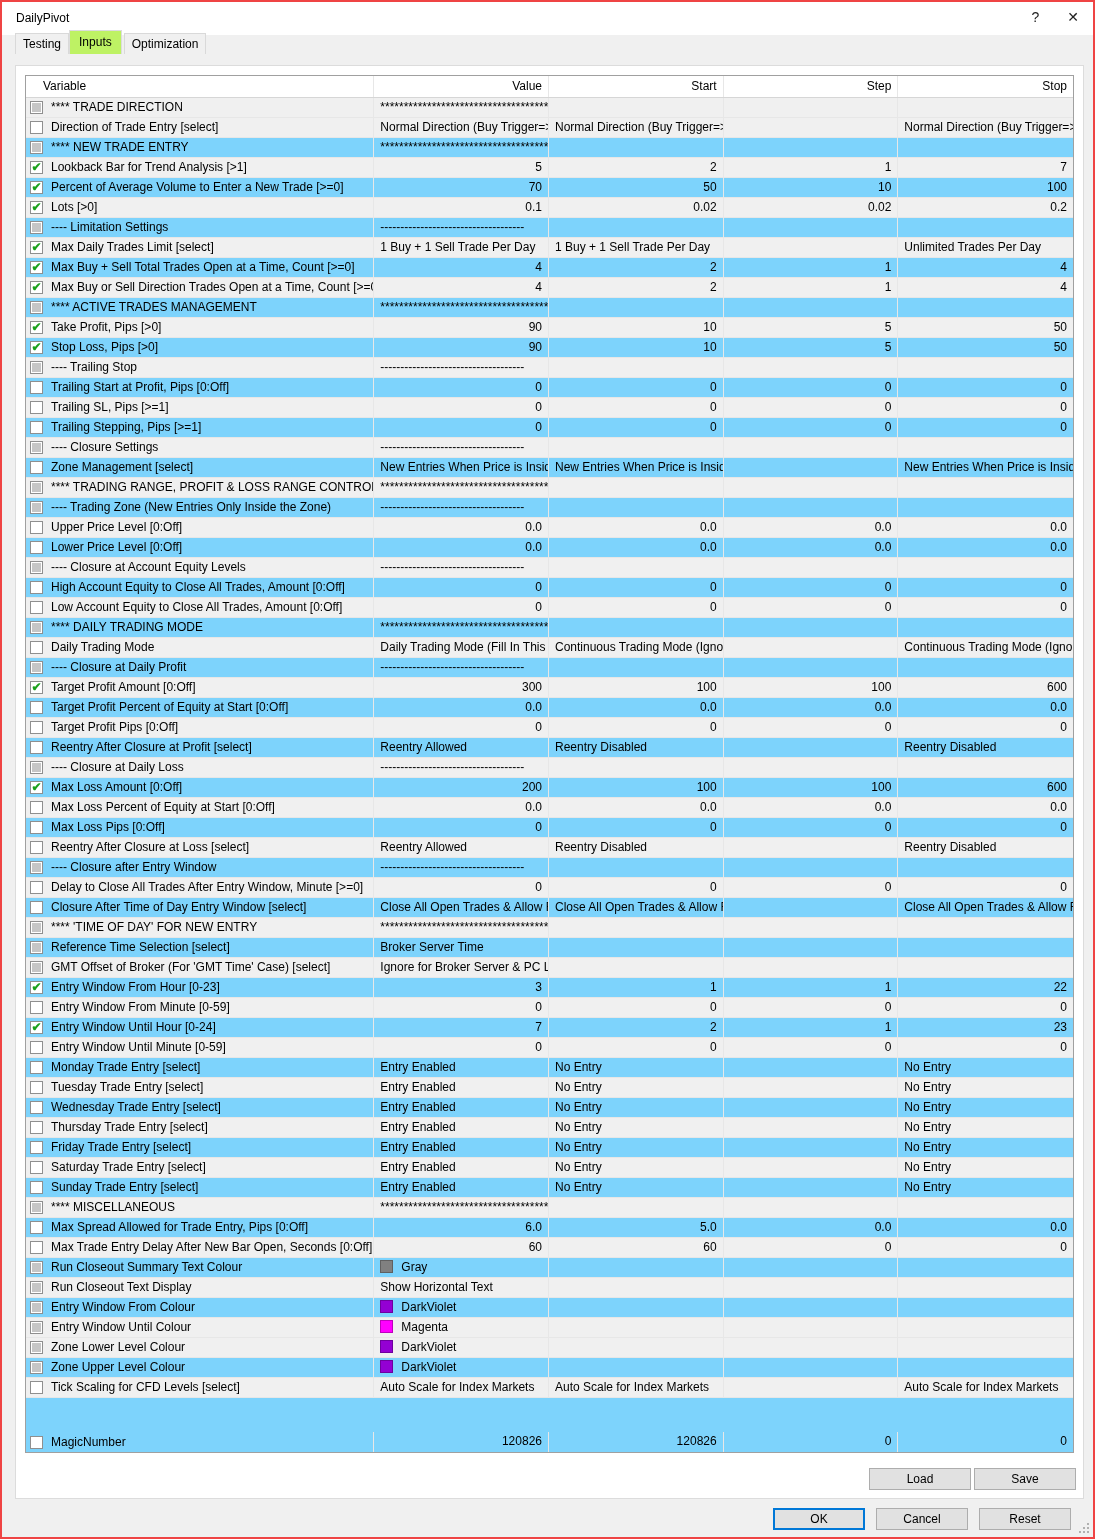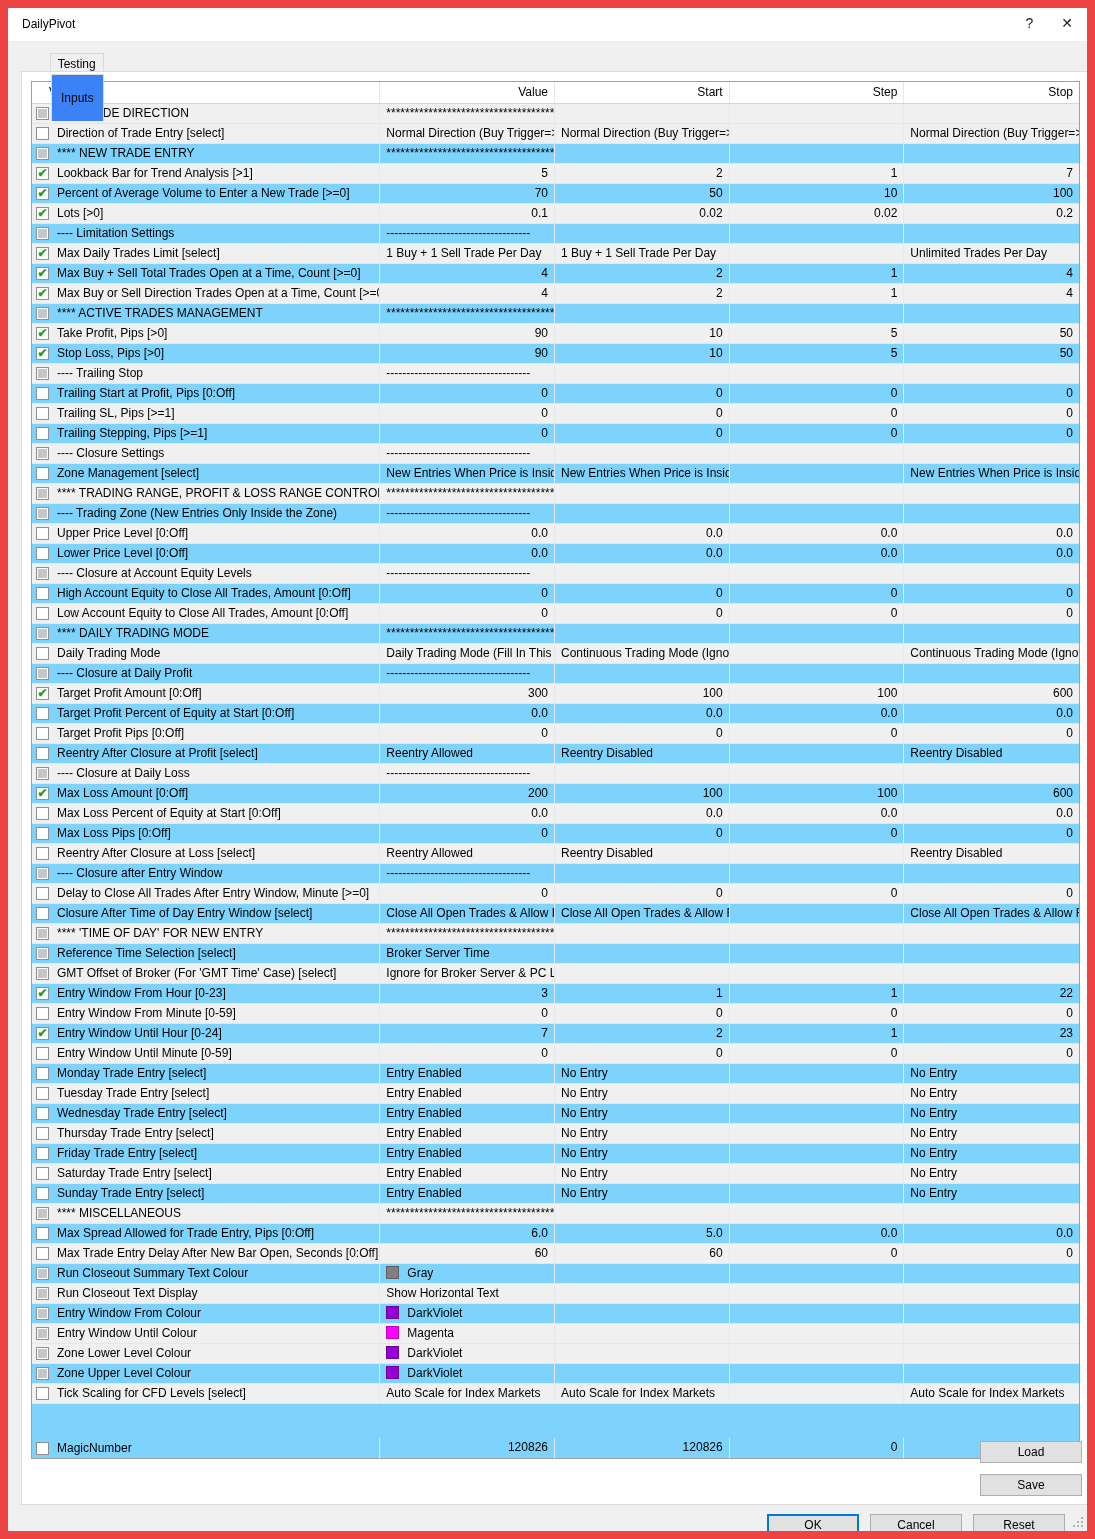--- a/index.html
+++ b/index.html
@@ -1,32 +1,32 @@
 <!DOCTYPE html>
 <html><head>
 <meta charset="utf-8">
 <style>
   html,body{margin:0;padding:0;background:#555;}
   .window{
     position:relative; width:1095px; height:1539px; background:#f0f0f0;
-    border:8px solid #ef4444; box-sizing:border-box; overflow:hidden;
+    border:2px solid #ef4444; box-sizing:border-box; overflow:hidden;
     font-family:"Liberation Sans", sans-serif; font-size:12px; color:#000;
   }
   .titlebar{position:absolute; left:0; top:0; width:100%; height:33px; background:#ffffff;}
   .title{position:absolute; left:14px; top:9px; font-size:12px;}
   .tb-icons{position:absolute; right:14px; top:7px; display:flex; gap:28px; font-size:14px;}
   .tb-icons span{cursor:default; color:#222;}
-  .tabstrip{position:absolute; left:13px; top:45px; display:flex; align-items:flex-end; height:23px;flex-direction:column;}
+  .tabstrip{position:absolute; left:13px; top:29px; display:flex; align-items:flex-end; height:23px;}
   .tab{
     height:20px; line-height:20px; padding:0 7px; background:#f0f0f0;
     border:1px solid #d9d9d9; border-bottom:none; margin-right:2px; color:#000;
   }
   .tab.active{
-    height:23px; line-height:22px; background:#3b82f6; border:1px solid #dcdcdc;
-    border-bottom:none; position:relative; z-index:2; margin-left:-2px; padding:12px 9px;
+    height:23px; line-height:22px; background:#bef264; border:1px solid #dcdcdc;
+    border-bottom:none; position:relative; z-index:2; margin-left:-2px; padding:0 9px;
   }
   .tabpage{
     position:absolute; left:13px; top:63px; width:1069px; height:1434px;
     background:#ffffff; border:1px solid #dcdcdc; box-sizing:border-box;
   }
   .ptable{
     position:absolute; left:9px; top:9px; width:1049px;
     border:1px solid #a0a0a0; box-sizing:border-box; background:#7dd3fc;
   }
   .trow{display:flex; height:20px; line-height:19px; box-sizing:border-box; border-bottom:1px solid #e7e7e7;}
@@ -44,21 +44,21 @@
   .cb{
     width:13px; height:13px; box-sizing:border-box; border:1px solid #8f8f8f;
     background:#fff; display:inline-flex; align-items:center; justify-content:center;
     margin-right:8px; flex:0 0 13px;
   }
   .cb .inner{width:9px; height:9px; background:#c6c6c6; display:none;}
   .cb.disabled .inner{display:block;}
   .cb .mark{display:none; color:#1ca11c; font-size:12px; line-height:11px; font-weight:bold; margin-top:-1px;}
   .cb.checked .mark{display:block;}
   .swatch{width:13px; height:13px; display:inline-block; vertical-align:-2px; margin-right:8px; border:1px solid rgba(0,0,0,0.25); box-sizing:border-box;}
-  .io-buttons{position:absolute; right:7px; bottom:8px; display:flex; gap:11px;flex-direction:column;}
+  .io-buttons{position:absolute; right:7px; bottom:8px; display:flex; gap:3px;}
   .btn{
     width:102px; height:22px; line-height:20px; text-align:center;
     background:#e1e1e1; border:1px solid #adadad; box-sizing:border-box; font-size:12px;
   }
   .footer{position:absolute; right:22px; top:1506px; display:flex; gap:11px;}
   .footer .btn{width:92px;}
   .btn.focused{border:2px solid #0078d7; line-height:18px;}
   .grip{position:absolute; right:4px; bottom:4px; width:10px; height:10px;}
   .grip i{position:absolute; width:2px; height:2px; background:#b0b0b0;}
   .grip i:nth-child(1){right:0; bottom:0;}

